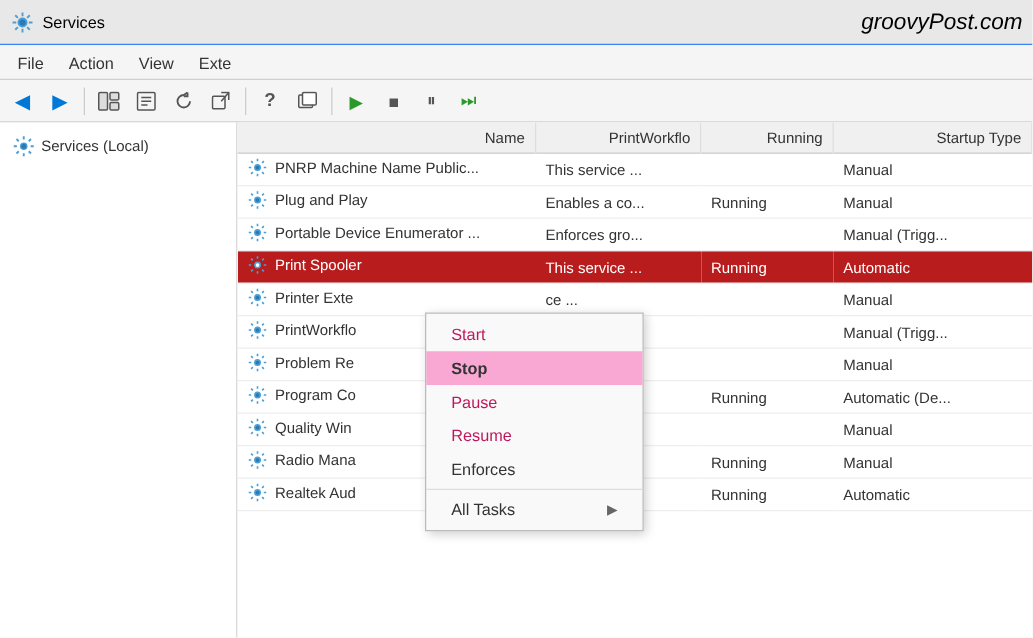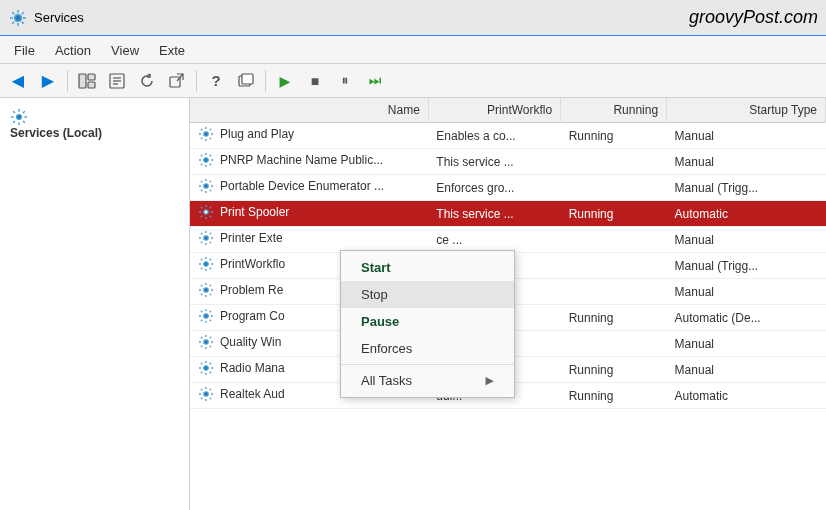--- a/index.html
+++ b/index.html
@@ -79,26 +79,25 @@
 
     
     #sidebar {
       width: 190px;
       background: #fff;
       border-right: 1px solid #d0d0d0;
       padding: 6px 4px;
     }
     #sidebar-header {
       display: flex;
-      align-items: flex-start;
+      align-items: center;
       padding: 4px 6px;
-      font-weight: bold;
+      font-weight: normal;
       font-size: 12px;
       color: #333;
-      flex-direction: column;
     }
     .sidebar-gear {
       width: 18px;
       height: 18px;
       margin-right: 5px;
       flex-shrink: 0;
     }
 
     
     #content {
@@ -177,22 +176,22 @@
     }
     .ctx-item {
       padding: 6px 20px;
       cursor: pointer;
       font-size: 13px;
       color: #333;
       display: flex;
       align-items: center;
       justify-content: space-between;
     }
-    .ctx-item.disabled { color: #14532d; cursor: default; font-weight: bold; }
-    .ctx-item.highlighted { background: #e5e5e5; }
+    .ctx-item.disabled { color: #be185d; cursor: default; }
+    .ctx-item.highlighted { background: #f9a8d4; font-weight: bold; }
     .ctx-sep {
       height: 1px;
       background: #ddd;
       margin: 2px 0;
     }
     .ctx-arrow {
       font-size: 11px;
       color: #666;
     }
   </style>
@@ -285,33 +284,33 @@
           <th class="col-status">Running</th>
           <th class="col-startup">Startup Type</th>
         </tr>
       </thead>
       <tbody id="table-body">
       <tr>
             <td class="col-name"><span class="row-icon"><svg class="gear-icon-sm" viewBox="0 0 16 16" fill="none">
     <circle cx="8" cy="8" r="2.8" fill="#4a9fd5"></circle>
     <path d="M8 1v2M8 13v2M1 8h2M13 8h2M2.9 2.9l1.4 1.4M11.7 11.7l1.4 1.4M2.9 13.1l1.4-1.4M11.7 4.3l1.4-1.4" stroke="#4a9fd5" stroke-width="1.3"></path>
     <circle cx="8" cy="8" r="1.5" fill="#2a7ab5"></circle>
+  </svg>PNRP Machine Name Public...</span></td>
+            <td class="col-desc">This service ...</td>
+            <td class="col-status"></td>
+            <td class="col-startup">Manual</td>
+          </tr>
+          <tr>
+            <td class="col-name"><span class="row-icon"><svg class="gear-icon-sm" viewBox="0 0 16 16" fill="none">
+    <circle cx="8" cy="8" r="2.8" fill="#4a9fd5"></circle>
+    <path d="M8 1v2M8 13v2M1 8h2M13 8h2M2.9 2.9l1.4 1.4M11.7 11.7l1.4 1.4M2.9 13.1l1.4-1.4M11.7 4.3l1.4-1.4" stroke="#4a9fd5" stroke-width="1.3"></path>
+    <circle cx="8" cy="8" r="1.5" fill="#2a7ab5"></circle>
   </svg>Plug and Play</span></td>
             <td class="col-desc">Enables a co...</td>
             <td class="col-status">Running</td>
-            <td class="col-startup">Manual</td>
-          </tr>
-          <tr>
-            <td class="col-name"><span class="row-icon"><svg class="gear-icon-sm" viewBox="0 0 16 16" fill="none">
-    <circle cx="8" cy="8" r="2.8" fill="#4a9fd5"></circle>
-    <path d="M8 1v2M8 13v2M1 8h2M13 8h2M2.9 2.9l1.4 1.4M11.7 11.7l1.4 1.4M2.9 13.1l1.4-1.4M11.7 4.3l1.4-1.4" stroke="#4a9fd5" stroke-width="1.3"></path>
-    <circle cx="8" cy="8" r="1.5" fill="#2a7ab5"></circle>
-  </svg>PNRP Machine Name Public...</span></td>
-            <td class="col-desc">This service ...</td>
-            <td class="col-status"></td>
             <td class="col-startup">Manual</td>
           </tr>
           <tr>
             <td class="col-name"><span class="row-icon"><svg class="gear-icon-sm" viewBox="0 0 16 16" fill="none">
     <circle cx="8" cy="8" r="2.8" fill="#4a9fd5"></circle>
     <path d="M8 1v2M8 13v2M1 8h2M13 8h2M2.9 2.9l1.4 1.4M11.7 11.7l1.4 1.4M2.9 13.1l1.4-1.4M11.7 4.3l1.4-1.4" stroke="#4a9fd5" stroke-width="1.3"></path>
     <circle cx="8" cy="8" r="1.5" fill="#2a7ab5"></circle>
   </svg>Portable Device Enumerator ...</span></td>
             <td class="col-desc">Enforces gro...</td>
             <td class="col-status"></td>
@@ -403,20 +402,23 @@
     <div id="context-menu">
     <div class="ctx-item disabled">
           <span>Start</span>
         </div>
         <div class="ctx-item highlighted">
           <span>Stop</span>
         </div>
         <div class="ctx-item disabled">
           <span>Pause</span>
         </div>
+        <div class="ctx-item disabled">
+          <span>Resume</span>
+        </div>
         <div class="ctx-item">
           <span>Enforces</span>
         </div>
         <div class="ctx-sep"></div>
         <div class="ctx-item">
           <span>All Tasks</span>
           <span class="ctx-arrow">▶</span>
         </div>
       </div>
   </div>

